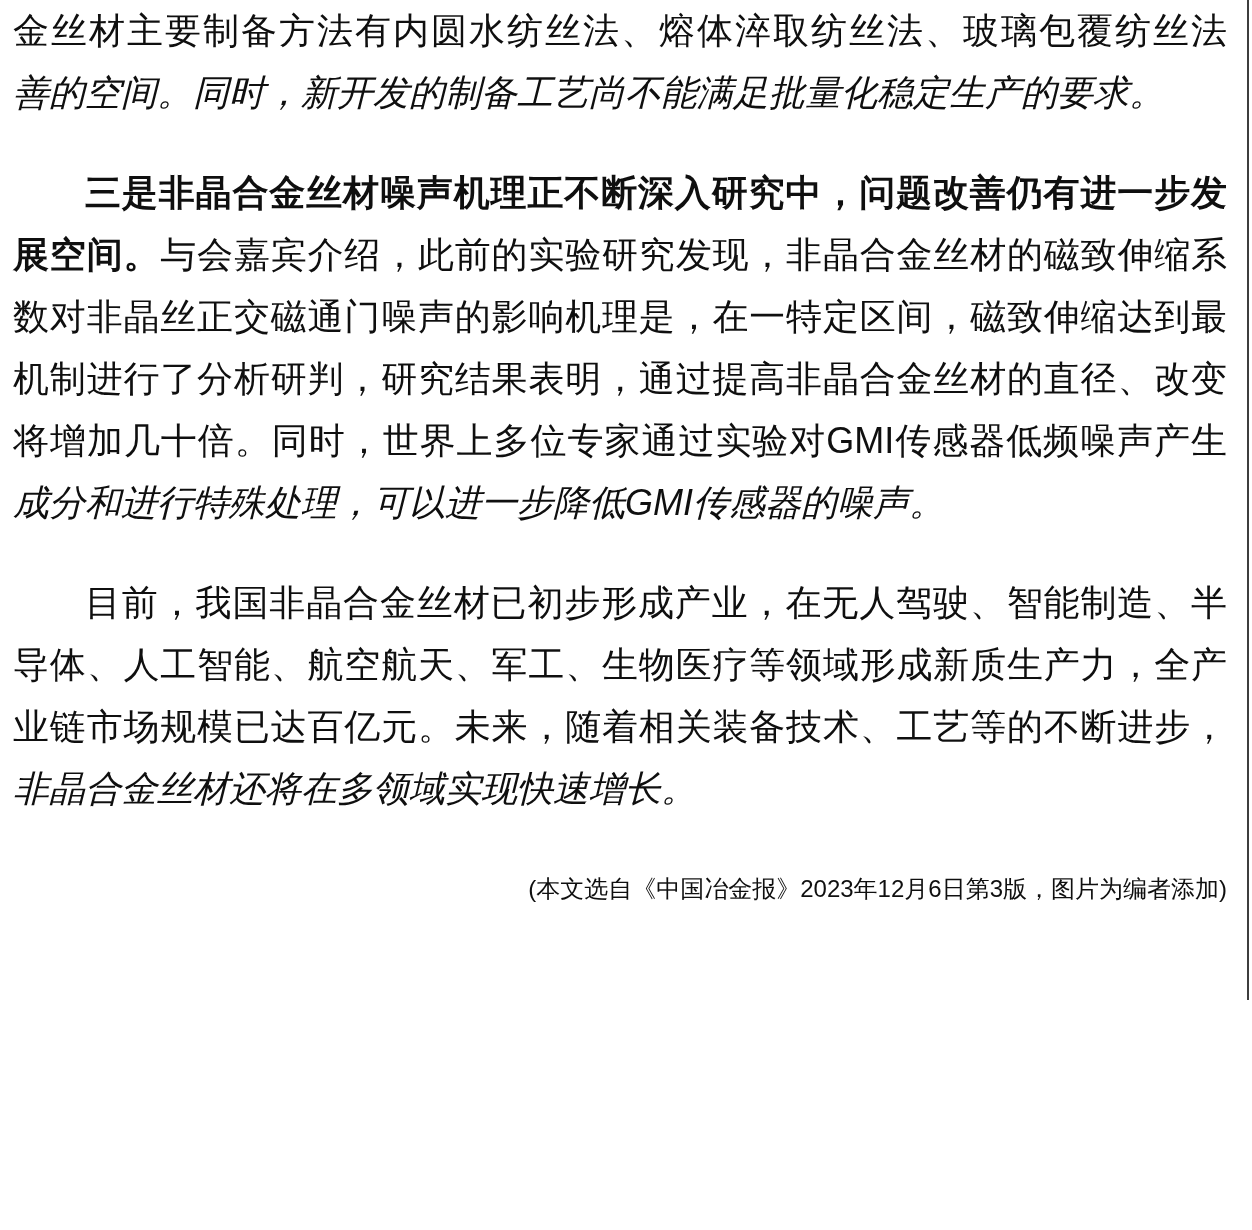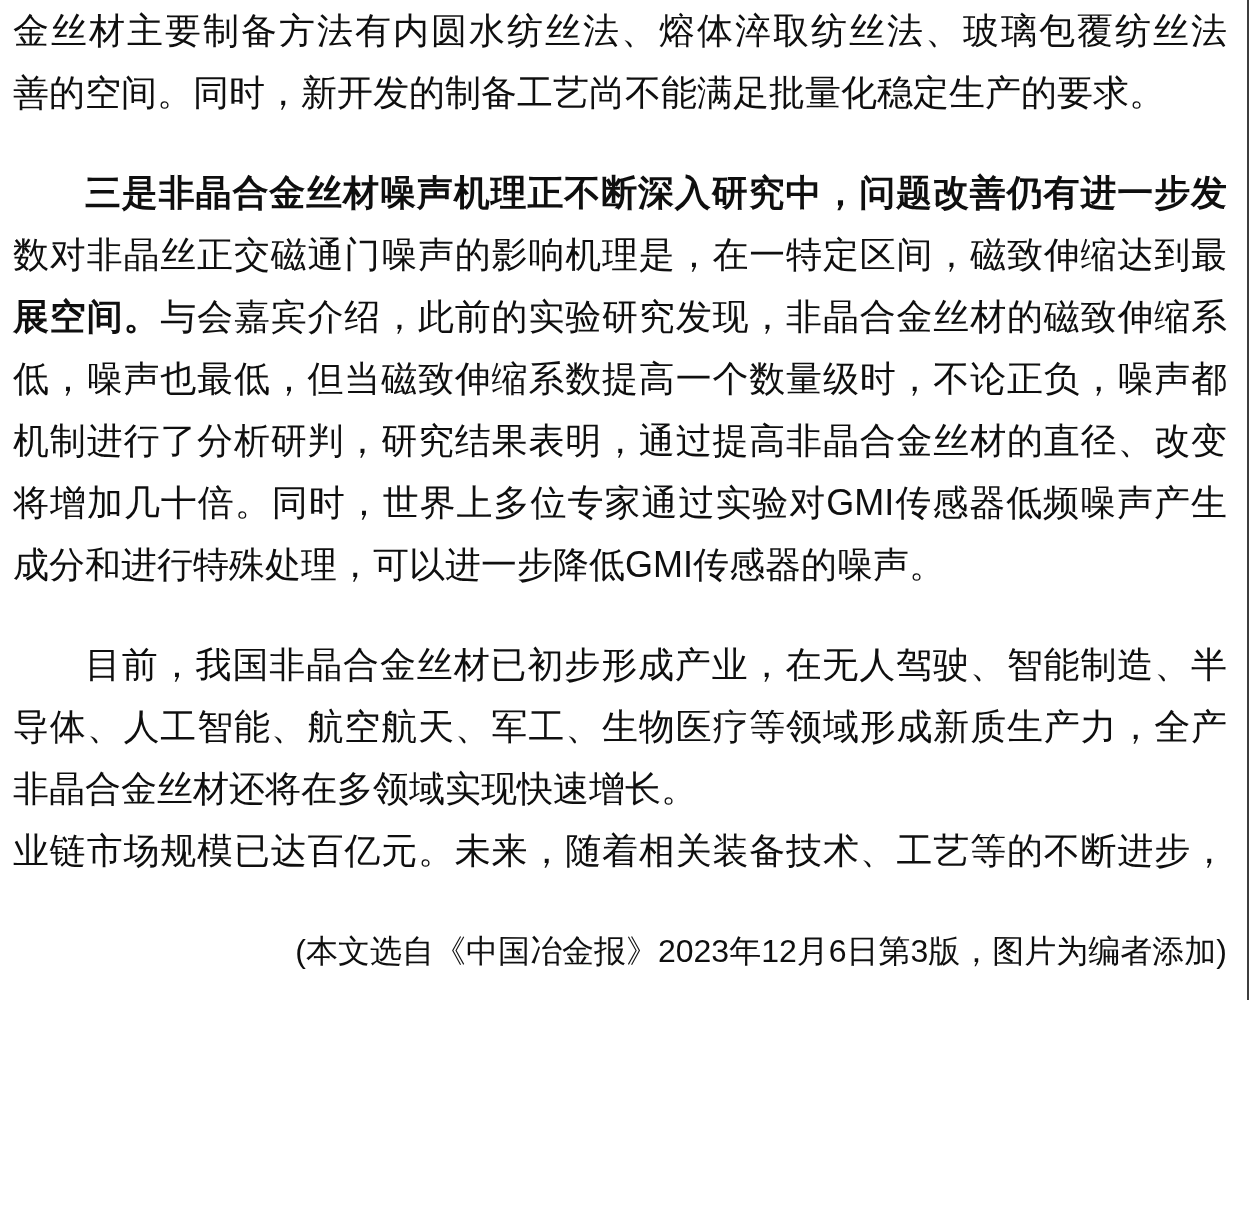--- a/index.html
+++ b/index.html
@@ -29,30 +29,31 @@
     font-size: 36px;
     line-height: 62px;
     white-space: nowrap;
     text-align: justify;
     text-align-last: justify;
     text-justify: inter-character;
   }
   .line.short {
     text-align: right;
     text-align-last: left;
+    font-style: italic;
   }
   .line.indent {
     text-indent: 72px;
   }
   .bold {
     font-weight: bold;
     font-family: Liberation Serif, serif;
   }
   .attribution {
-    font-size: 32px;
+    font-size: 24px;
     line-height: 62px;
     text-align: right;
     text-align-last: right;
     white-space: nowrap;
   }
   .vrule {
     position: absolute;
     top: 0;
     left: 1247px;
     width: 2px;
@@ -66,33 +67,32 @@
 <div class="page">
   <div class="content">
 
     <div class="para">
       <div class="line"><span>金丝材主要制备方法有内圆水纺丝法、熔体淬取纺丝法、玻璃包覆纺丝法</span></div>
       <div class="line short"><span>善的空间。同时，新开发的制备工艺尚不能满足批量化稳定生产的要求。</span></div>
     </div>
 
     <div class="para">
       <div class="line indent"><span class="bold">三是非晶合金丝材噪声机理正不断深入研究中，问题改善仍有进一步发</span><span></span></div>
+      <div class="line"><span class="bold">展空间。</span><span>与会嘉宾介绍，此前的实验研究发现，非晶合金丝材的磁致伸缩系</span></div>
       <div class="line"><span>数对非晶丝正交磁通门噪声的影响机理是，在一特定区间，磁致伸缩达到最</span></div>
-      <div class="line"><span class="bold">展空间。</span><span>与会嘉宾介绍，此前的实验研究发现，非晶合金丝材的磁致伸缩系</span></div>
-      <div class="line"><span>低，噪声也最低，但当磁致伸缩系数提高一个数量级时，不论正负，噪声都</span></div>
       <div class="line"><span>机制进行了分析研判，研究结果表明，通过提高非晶合金丝材的直径、改变</span></div>
       <div class="line"><span>将增加几十倍。同时，世界上多位专家通过实验对GMI传感器低频噪声产生</span></div>
       <div class="line short"><span>成分和进行特殊处理，可以进一步降低GMI传感器的噪声。</span></div>
     </div>
 
     <div class="para">
       <div class="line indent"><span>目前，我国非晶合金丝材已初步形成产业，在无人驾驶、智能制造、半</span></div>
       <div class="line"><span>导体、人工智能、航空航天、军工、生物医疗等领域形成新质生产力，全产</span></div>
+      <div class="line"><span>业链市场规模已达百亿元。未来，随着相关装备技术、工艺等的不断进步，</span></div>
       <div class="line short"><span>非晶合金丝材还将在多领域实现快速增长。</span></div>
-      <div class="line"><span>业链市场规模已达百亿元。未来，随着相关装备技术、工艺等的不断进步，</span></div>
     </div>
 
     <div class="attribution"><span>(本文选自《中国冶金报》2023年12月6日第3版，图片为编者添加)</span></div>
 
   </div>
 
   <div class="vrule"></div>
 </div>
 
 </body></html>

